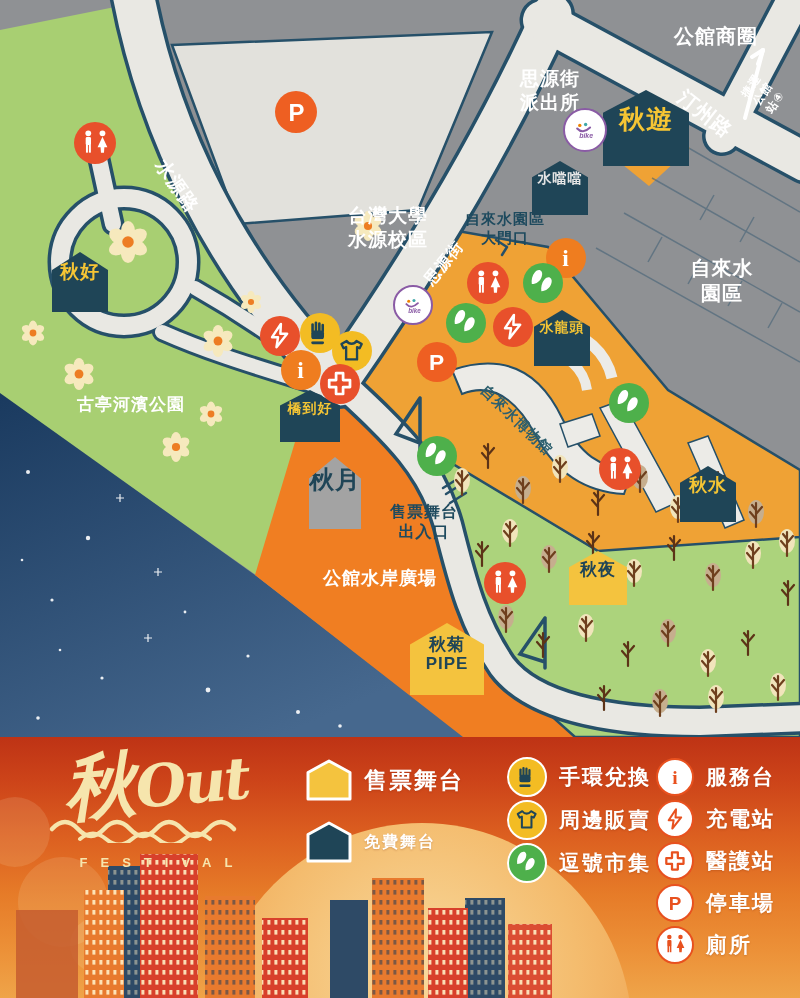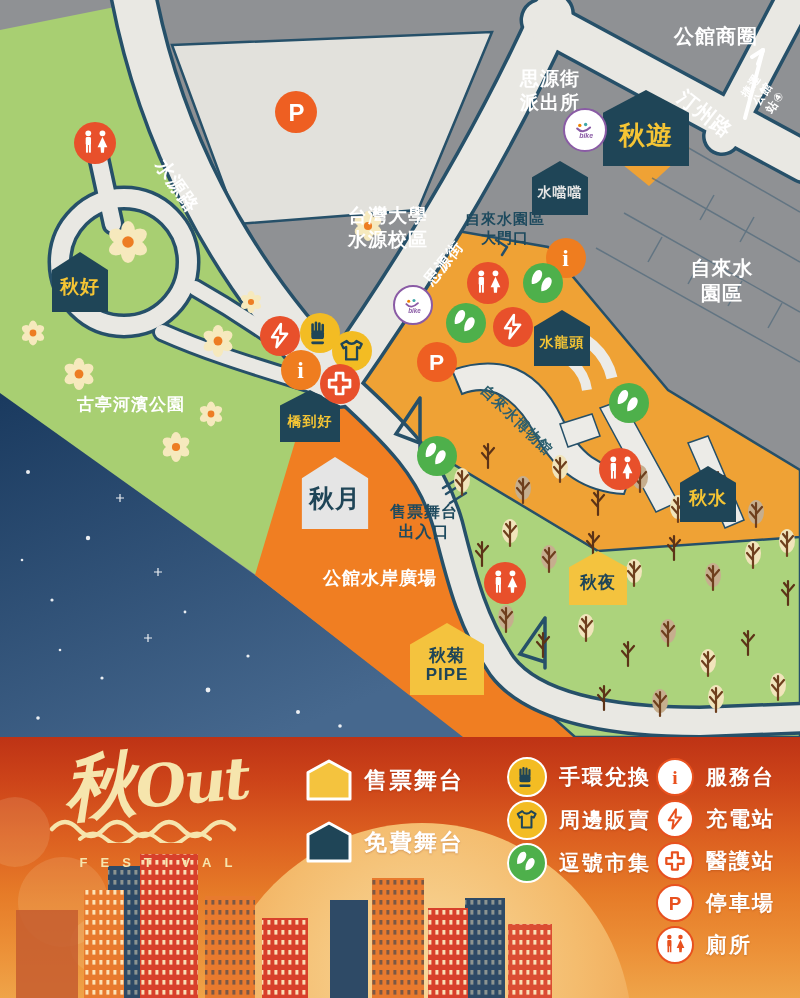--- a/index.html
+++ b/index.html
@@ -5,21 +5,21 @@
   html,body{margin:0;padding:0;background:#222;}
   #app{position:relative;width:800px;height:998px;overflow:hidden;
        font-family:"Liberation Sans","DejaVu Sans",sans-serif;}
   
   #map{position:absolute;left:0;top:0;width:800px;height:737px;}
   #map-svg{position:absolute;left:0;top:0;}
   .map-label{position:absolute;transform:translate(-50%,-50%);font-weight:bold;
              white-space:pre-line;text-align:center;line-height:1.25;letter-spacing:1px;}
   .stage{position:absolute;transform:translate(-50%,-50%);
          clip-path:polygon(50% 0,100% 30%,100% 100%,0 100%,0 30%);
-         display:flex;align-items:center;justify-content:center;}
+         display:flex;align-items:flex-start;justify-content:center;}
   .stage span{font-weight:bold;white-space:pre-line;text-align:center;line-height:1.1;
               letter-spacing:1px;padding-top:18%;}
   .map-icon{position:absolute;transform:translate(-50%,-50%);border-radius:50%;
             display:flex;align-items:center;justify-content:center;box-sizing:border-box;}
   .map-icon svg{width:78%;height:78%;}
   
   #legend{position:absolute;left:0;top:737px;width:800px;height:261px;overflow:hidden;
           background:linear-gradient(180deg,#BE3315 0%,#CC4319 16%,#DC5F20 38%,#E67B28 60%,#EC9138 82%,#EFA449 100%);}
   #sun{position:absolute;left:212px;top:86px;width:420px;height:420px;border-radius:50%;
        background:radial-gradient(circle at 50% 35%,#F8D99C 0%,#F4BC6E 45%,#EFA14E 78%,#EC9440 100%);}
@@ -361,21 +361,21 @@
         </div>
         <div class="stage" style="left: 562px; top: 338px; width: 56px; height: 56px; background: rgb(31, 69, 87);">
           <span style="color: rgb(245, 197, 52); font-size: 14px;">水龍頭</span>
         </div>
         <div class="stage" style="left: 310px; top: 416px; width: 60px; height: 52px; background: rgb(31, 69, 87);">
           <span style="color: rgb(245, 197, 52); font-size: 14px;">橋到好</span>
         </div>
         <div class="stage" style="left: 708px; top: 494px; width: 56px; height: 56px; background: rgb(31, 69, 87);">
           <span style="color: rgb(245, 197, 52); font-size: 18px;">秋水</span>
         </div>
-        <div class="stage" style="left: 335px; top: 493px; width: 67px; height: 72px; background: #e5e5e5;">
+        <div class="stage" style="left: 335px; top: 493px; width: 52px; height: 72px; background: #a3a3a3;">
           <span style="color: rgb(31, 69, 87); font-size: 25px;">秋月</span>
         </div>
         <div class="stage" style="left: 598px; top: 578px; width: 58px; height: 54px; background: rgb(244, 195, 62);">
           <span style="color: rgb(31, 69, 87); font-size: 17px;">秋夜</span>
         </div>
         <div class="stage" style="left: 447px; top: 659px; width: 74px; height: 72px; background: rgb(244, 195, 62);">
           <span style="color: rgb(31, 69, 87); font-size: 17px;">秋菊
 PIPE</span>
         </div>
       </div>
@@ -579,21 +579,21 @@
             </svg>
           </span>
           <span class="lg-label" style="font-size: 23px;">售票舞台</span>
         </div>
         <div class="lg-row">
           <span class="lg-icon" style="width: 46px; height: 42px; border-radius: 0px;">
             <svg viewBox="0 0 46 42" style="width:100%;height:100%">
       <path d="M23,2 L44,13.5 V40 H2 V13.5 Z" fill="#1F4557" stroke="#FFF" stroke-width="3" stroke-linejoin="round"></path>
             </svg>
           </span>
-          <span class="lg-label" style="font-size: 23px;">免費舞台</span>
+          <span class="lg-label" style="font-size: 16px;">免費舞台</span>
         </div>
       </div>
     <div id="legend-services" class="lg-col" style="left:507px;top:20px;gap:3px;">
         <div class="lg-row">
           <span class="lg-icon" style="width: 40px; height: 40px; background: rgb(243, 188, 35); border: 2.5px solid rgb(255, 255, 255);">
             <svg viewBox="0 0 24 24">
               <g fill="#1F4557">
                 <rect x="5.6" y="4.8" width="2" height="7" rx="1"></rect>
                 <rect x="8.2" y="3.4" width="2" height="8.4" rx="1"></rect>
                 <rect x="10.8" y="4" width="2" height="7.8" rx="1"></rect>

